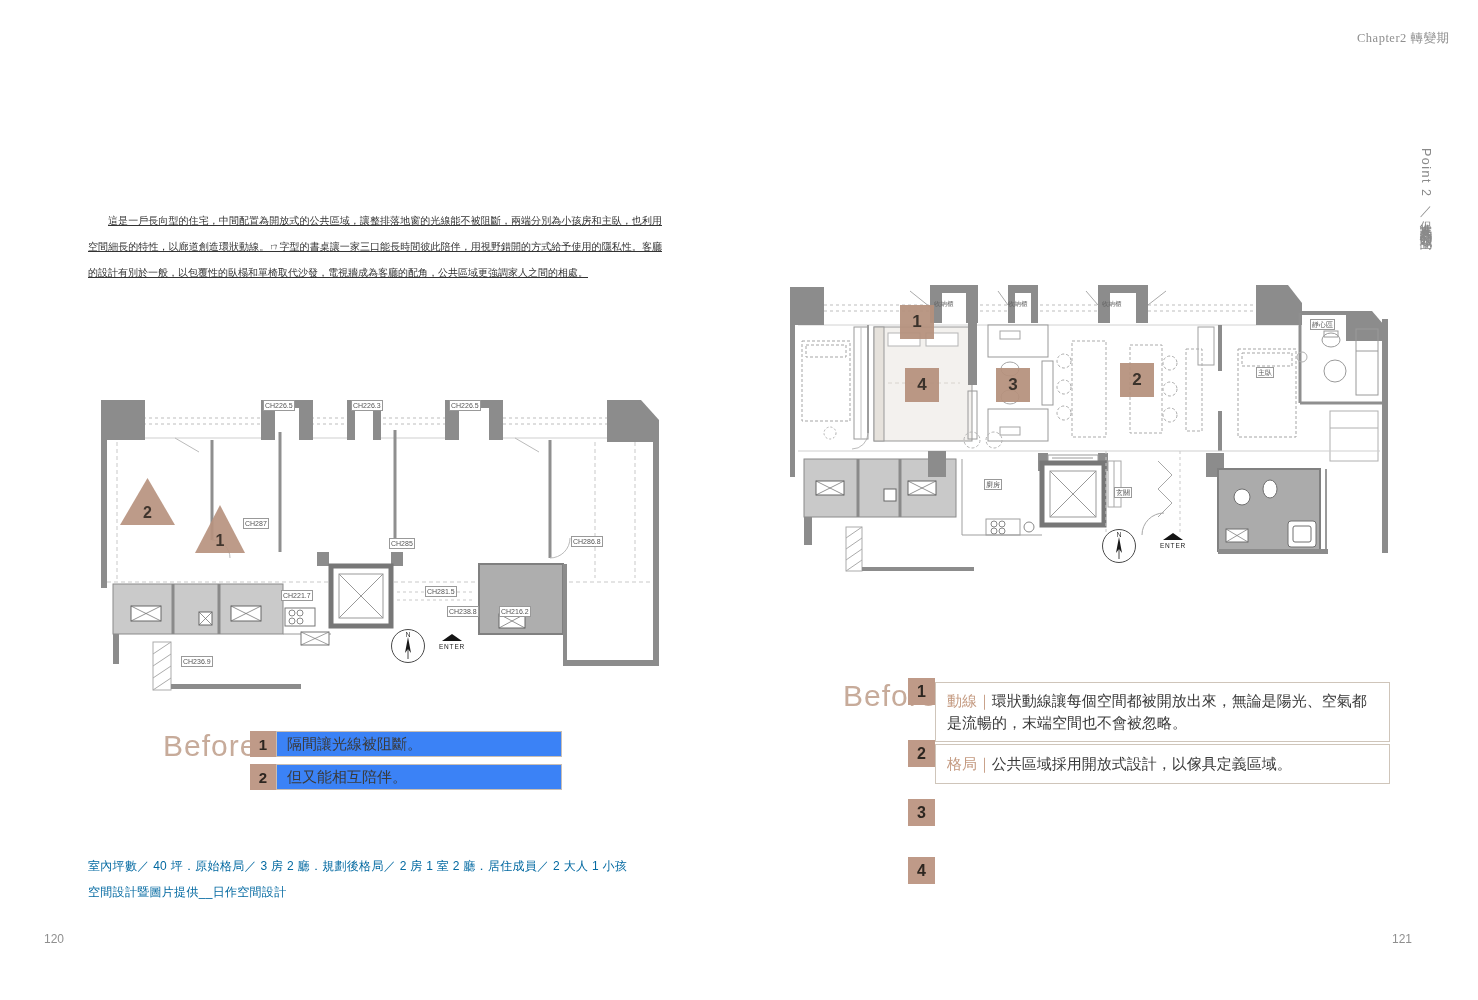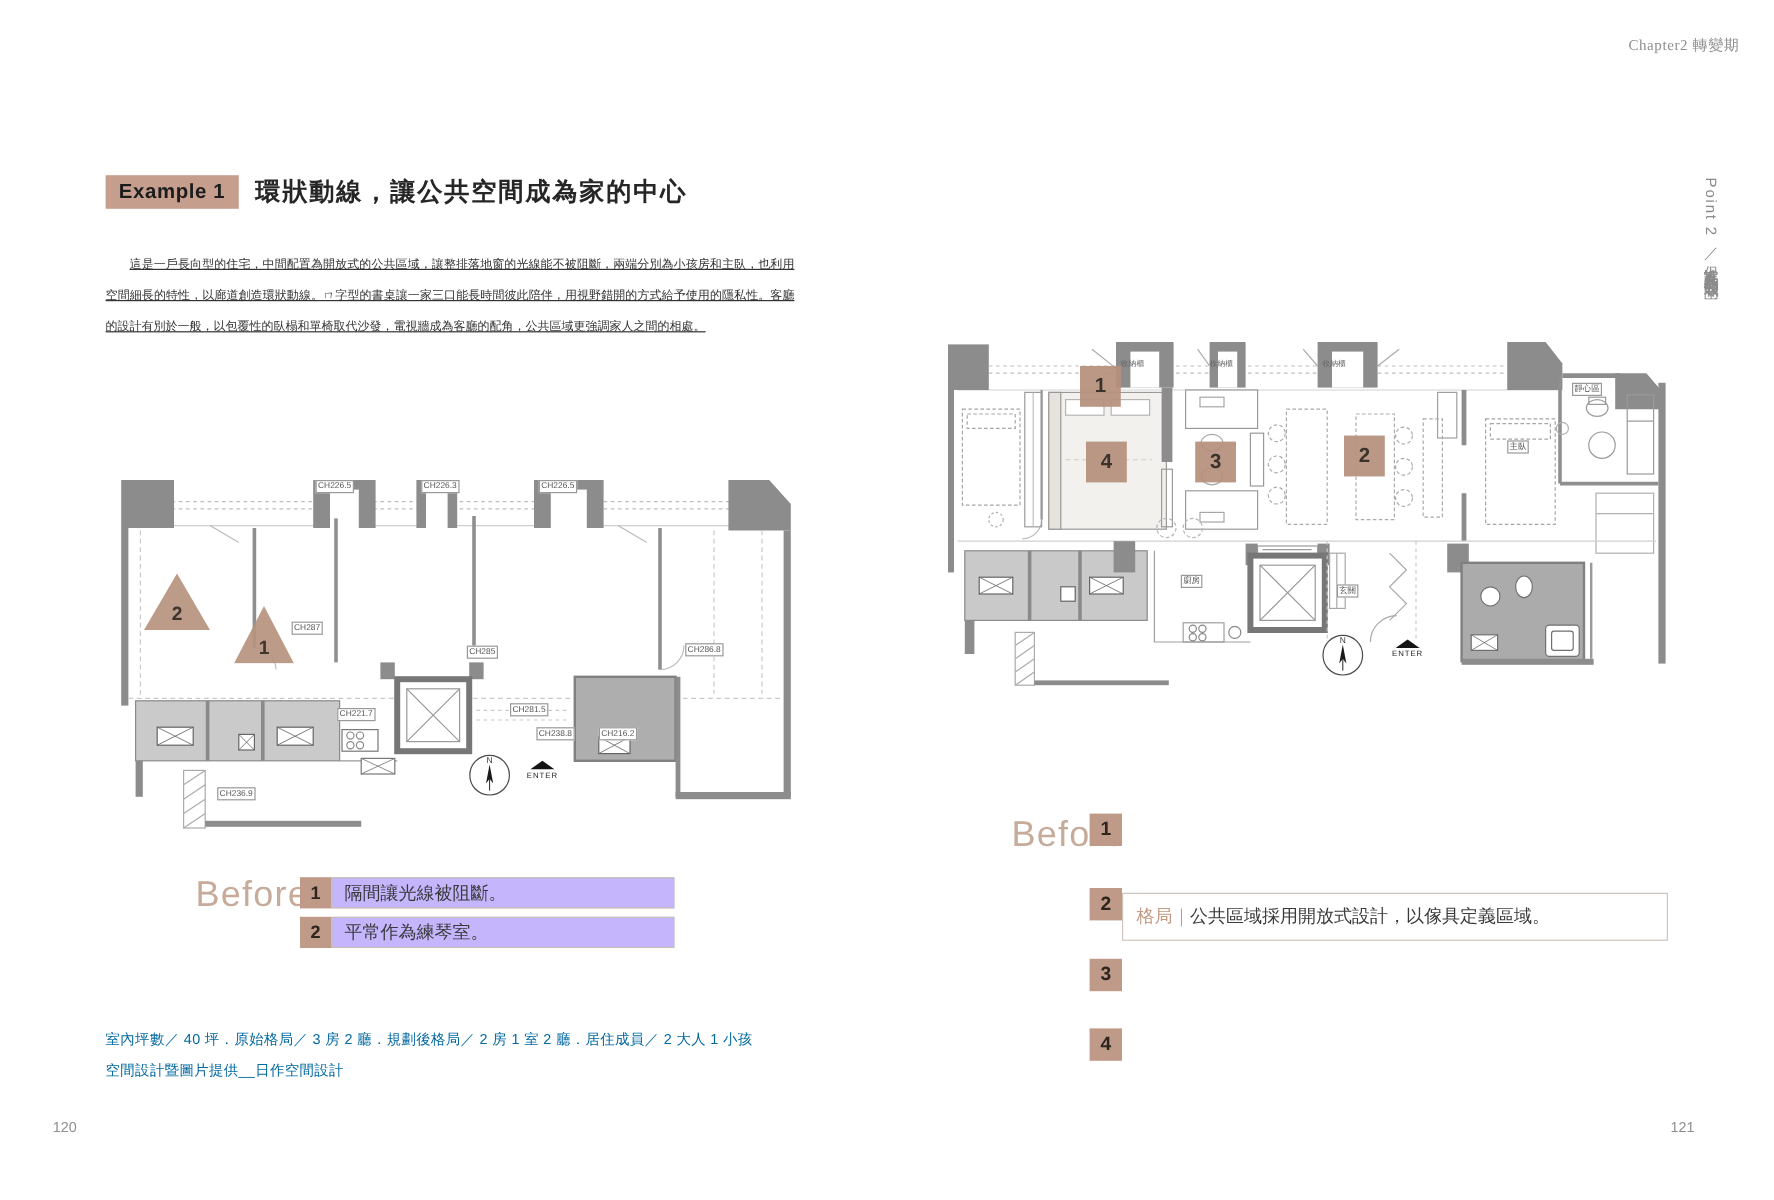--- a/index.html
+++ b/index.html
@@ -15,21 +15,21 @@
   .body-par{position:absolute;left:88px;top:198px;width:574px;font-size:10px;line-height:25.8px;
             text-align:justify;text-indent:2em;color:#333;text-decoration:underline;}
 
   
   .ba-word{font-size:30px;color:#c7ab9a;letter-spacing:1px;}
 
   
   .before-row{position:absolute;display:flex;align-items:stretch;width:312px;height:26px;}
   .num-tile{width:26px;height:26px;background:#bf9a88;color:#2d2620;font-weight:bold;font-size:15px;
             display:flex;align-items:center;justify-content:center;flex:0 0 26px;}
-  .before-box{flex:1;border:1px solid #c8beb4;background:#c4b5fd;display:flex;align-items:center;
+  .before-box{flex:1;border:1px solid #c8beb4;background:#3b82f6;display:flex;align-items:center;
               padding-left:10px;font-size:15px;color:#3a3a3a;box-sizing:border-box;}
 
   
   .after-item{position:absolute;left:0;width:482px;padding-left:27px;box-sizing:border-box;}
   .after-item .num-tile{position:absolute;left:0;top:0;width:27px;height:27px;font-size:16px;}
   .after-box{border:1px solid #cfc5ba;background:#fff;min-height:40px;box-sizing:border-box;
              padding:7px 11px;font-size:15px;line-height:22px;color:#3a3a3a;margin-top:4px;
              display:flex;align-items:center;}
   .after-cat{color:#c49a80;}
 
@@ -62,24 +62,20 @@
   .enter-label{font-size:6.5px;letter-spacing:0.8px;color:#222;margin-top:2px;}
 </style>
 </head>
 <body>
 
 <div class="spread">
 
   <div class="chapter-note">Chapter2 轉變期</div>
   <div class="side-note">Point 2／促進家人互動的公領域空間</div>
 
-  <div class="example-row">
-    <span class="example-badge">Example 1</span>
-    <span class="example-title">環狀動線，讓公共空間成為家的中心</span>
-  </div>
   <p class="body-par">這是一戶長向型的住宅，中間配置為開放式的公共區域，讓整排落地窗的光線能不被阻斷，兩端分別為小孩房和主臥，也利用空間細長的特性，以廊道創造環狀動線。ㄇ字型的書桌讓一家三口能長時間彼此陪伴，用視野錯開的方式給予使用的隱私性。客廳的設計有別於一般，以包覆性的臥榻和單椅取代沙發，電視牆成為客廳的配角，公共區域更強調家人之間的相處。</p>
 
   <div class="plan" style="left:95px;top:392px;width:570px;height:300px;">
     <svg viewBox="0 0 570 300" width="570" height="300">
       <g stroke="#bdbdbd" stroke-dasharray="3,3" fill="none">
         <line x1="12" y1="26" x2="514" y2="26"></line>
           <line x1="12" y1="32" x2="514" y2="32"></line>
       </g>
       <line x1="12" y1="46" x2="556" y2="46" stroke="#cfcfcf"></line>
       <g fill="#8c8c8c">
@@ -400,28 +396,31 @@
   </div>
 
   <div class="abs ba-word" style="left:163px;top:729px;">Before</div>
   <div class="abs" style="left:250px;top:731px;width:312px;height:60px;">
     <div class="before-row" style="left:0;top:0;">
       <span class="num-tile">1</span>
       <span class="before-box">隔間讓光線被阻斷。</span>
     </div>
     <div class="before-row" style="left:0;top:33px;">
       <span class="num-tile">2</span>
-      <span class="before-box">平常作為練琴室。</span>
+      <span class="before-box">但又能相互陪伴。</span>
     </div>
   </div>
 
   <div class="abs ba-word" style="left:843px;top:679px;">Before</div>
   <div class="abs" style="left:908px;top:678px;width:482px;height:240px;">
     <div class="after-item" style="top:0;">
       <span class="num-tile">1</span>
+      <div class="after-box">
+        <span><span class="after-cat"><span>動線</span><span>｜</span></span><span>環狀動線讓每個空間都被開放出來，無論是陽光、空氣都是流暢的，末端空間也不會被忽略。</span></span>
+      </div>
     </div>
     <div class="after-item" style="top:62px;">
       <span class="num-tile">2</span>
       <div class="after-box">
         <span><span class="after-cat"><span>格局</span><span>｜</span></span><span>公共區域採用開放式設計，以傢具定義區域。</span></span>
       </div>
     </div>
     <div class="after-item" style="top:121px;">
       <span class="num-tile">3</span>
     </div>

